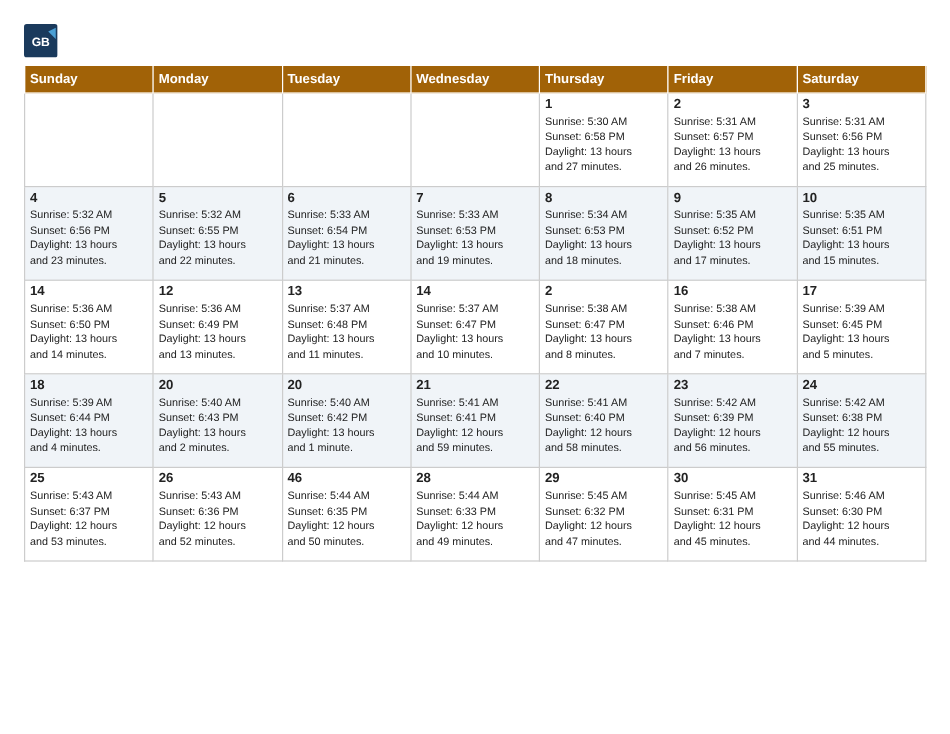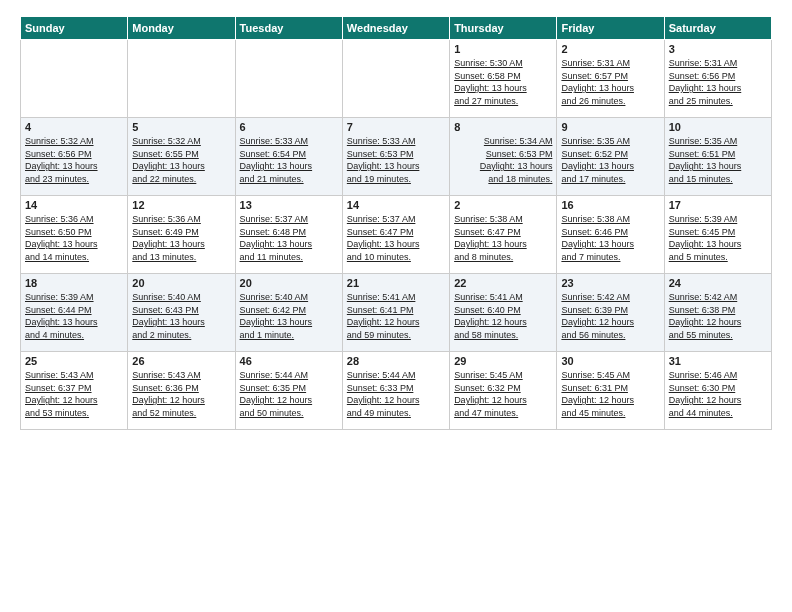--- a/index.html
+++ b/index.html
@@ -50,21 +50,21 @@
       font-size: 15px;
       color: #222;
       font-weight: normal;
     }
     .calendar-table {
       width: 100%;
       border-collapse: collapse;
       table-layout: fixed;
     }
     .calendar-table th {
-      background: #0f766e;
+      background: #a16207;
       color: #fff;
       font-size: 11px;
       font-weight: bold;
       padding: 5px 4px;
       text-align: left;
       border: 1px solid #fff;
     }
     .calendar-table td {
       border: 1px solid #ccc;
       vertical-align: top;
@@ -80,30 +80,46 @@
     .day-number {
       font-weight: bold;
       font-size: 11px;
       margin-bottom: 2px;
       display: block;
     }
     .day-info {
       font-size: 9px;
       line-height: 1.4;
       color: #222;
-      text-decoration: underline;
     }
     .empty-cell {
       background: #f9f9f9;
     }
   </style>
 </head>
 <body>
 
 <div class="page">
+  <div class="header-row">
+    <div class="logo">
+      <svg class="logo-icon" viewBox="0 0 36 36">
+        <rect x="0" y="0" width="36" height="36" rx="3" fill="#1a3a5c"></rect>
+        <text x="18" y="24" text-anchor="middle" fill="white" font-size="13" font-weight="bold" font-family="Arial">GB</text>
+        <polygon points="26,8 34,4 34,16" fill="#4a9fd4"></polygon>
+      </svg>
+      <div>
+        <div class="logo-text"></div>
+        <div class="logo-text"></div>
+      </div>
+    </div>
+    <div class="title-block">
+      <div class="month-title"></div>
+      <div class="location"></div>
+    </div>
+  </div>
 
   <table class="calendar-table">
     <thead>
       <tr>
       <th>Sunday</th>
           <th>Monday</th>
           <th>Tuesday</th>
           <th>Wednesday</th>
           <th>Thursday</th>
           <th>Friday</th>
@@ -162,21 +178,21 @@
           </td>
           <td class="alt-row">
             <span class="day-number">7</span>
             <div class="day-info" style="white-space: pre-line;">Sunrise: 5:33 AM
 Sunset: 6:53 PM
 Daylight: 13 hours
 and 19 minutes.</div>
           </td>
           <td class="alt-row">
             <span class="day-number">8</span>
-            <div class="day-info" style="white-space: pre-line; text-align: right;">Sunrise: 5:34 AM
+            <div class="day-info" style="white-space: pre-line;">Sunrise: 5:34 AM
 Sunset: 6:53 PM
 Daylight: 13 hours
 and 18 minutes.</div>
           </td>
           <td class="alt-row">
             <span class="day-number">9</span>
             <div class="day-info" style="white-space: pre-line;">Sunrise: 5:35 AM
 Sunset: 6:52 PM
 Daylight: 13 hours
 and 17 minutes.</div>

